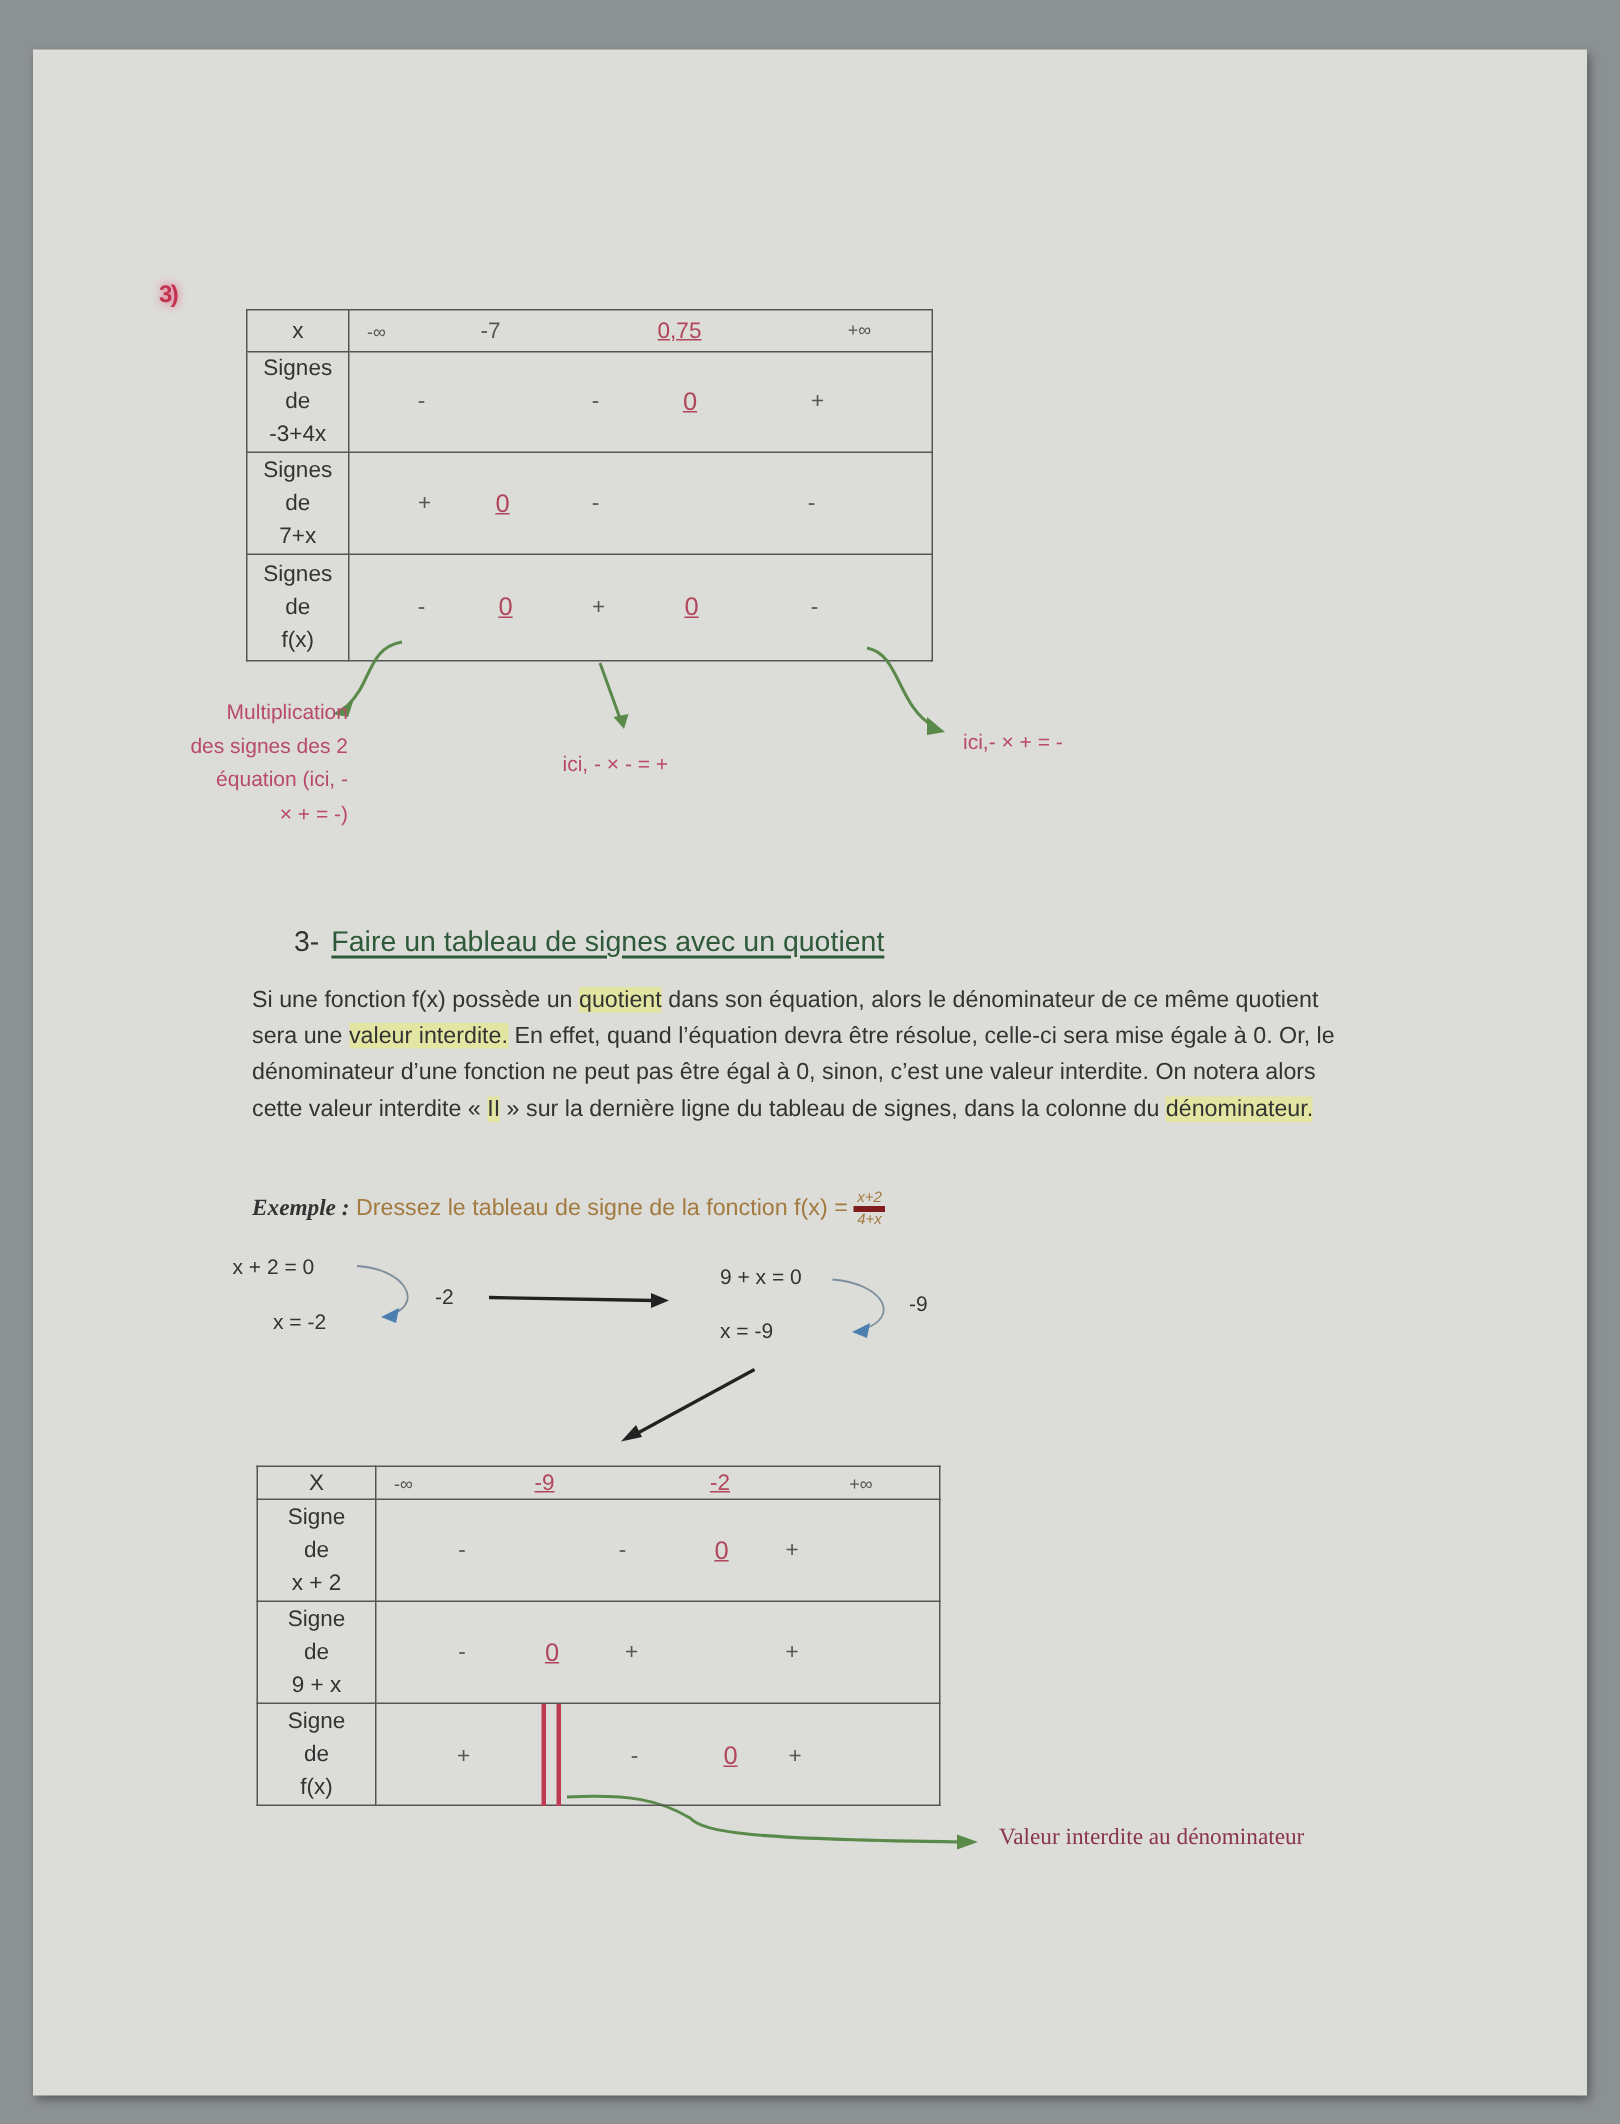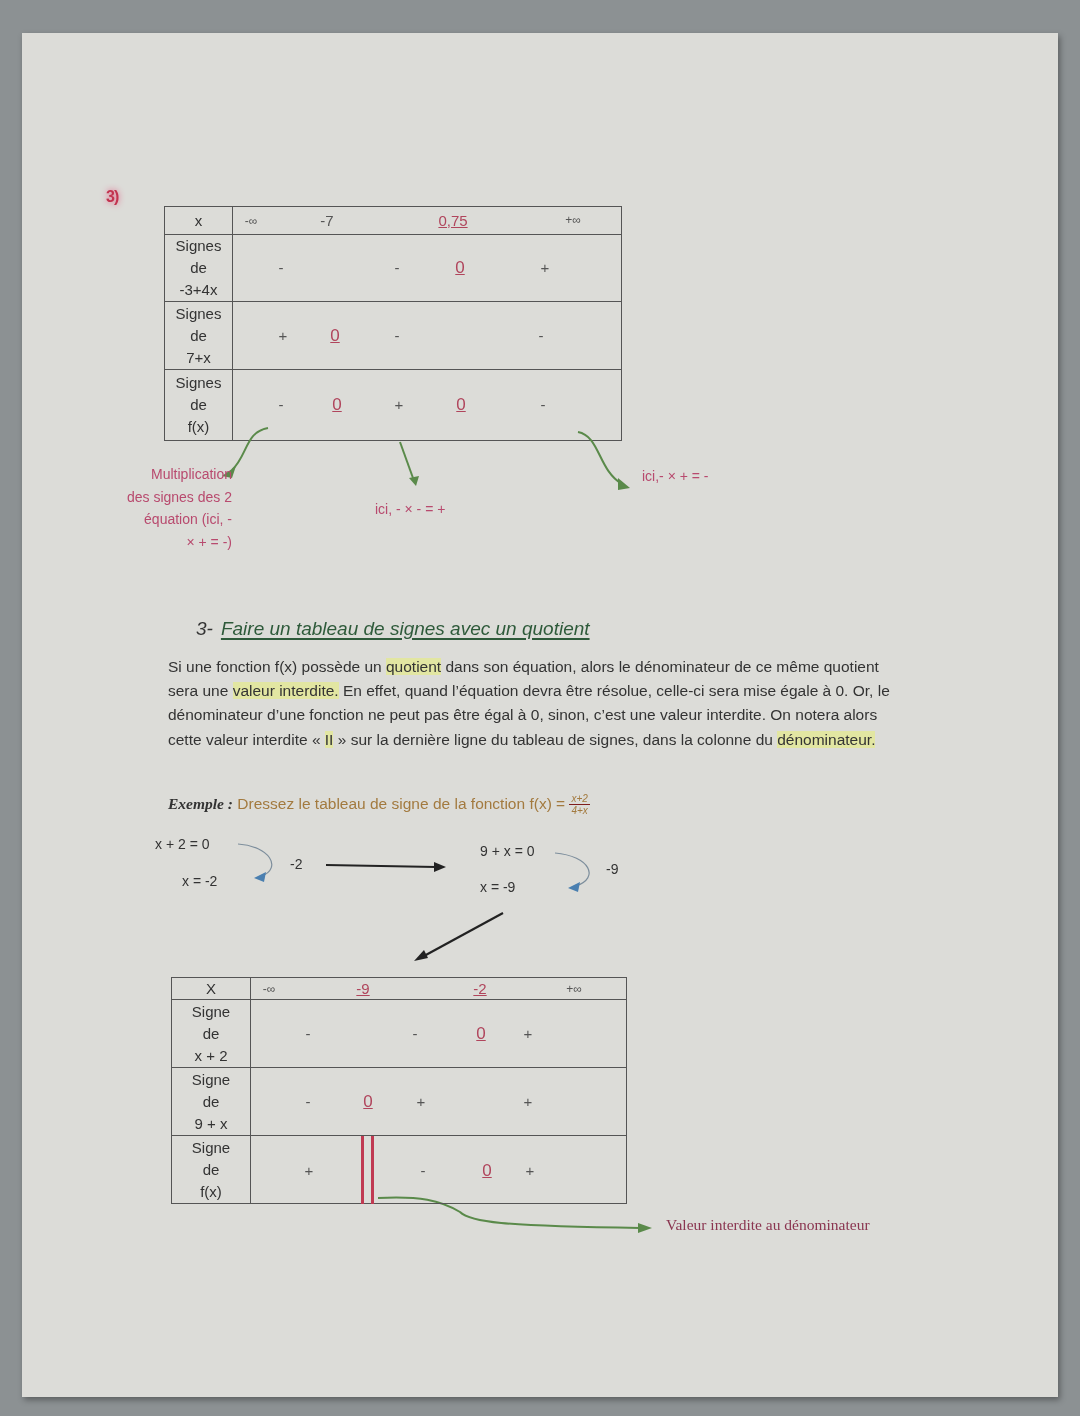--- a/index.html
+++ b/index.html
@@ -25,35 +25,35 @@
   }
   table.sign td { border:1.5px solid #555; padding:0; vertical-align:middle; }
   table.sign td.hdr { text-align:center; line-height:22px; color:#333; }
   table.sign td.body { position:relative; }
   .tk { position:absolute; transform:translateX(-50%); font-size:15px; line-height:18px; }
   .red { color:#b0455c;text-decoration:underline; }
   .ink { color:#555; }
   .small { font-size:12px; }
   .label-pink { color:#b84a6e; font-size:14px; line-height:22.5px;text-align:right; }
   .heading {
-    position:absolute; left:196px; top:618px; font-size:19px; color:#333;font-style:italic;
+    position:absolute; left:196px; top:618px; font-size:19px; color:#333;
   }
   .heading .u { color:#2e5a3a; text-decoration:underline; text-decoration-thickness:1.5px; text-underline-offset:3px; margin-left:8px; }
   .para {
     position:absolute; left:168px; top:655px; width:730px;
     font-size:15.5px; line-height:24.2px; color:#333;
   }
   .hl { background:#e2e6a2; }
   .ex {
     position:absolute; left:168px; top:793px; font-size:15.5px; color:#333;
   }
   .ex b { font-style:italic;font-family:Liberation Serif, serif; }
   .ex .or { color:#a37a3f; }
   .frac { display:inline-block; vertical-align:middle; text-align:center; font-size:10px; color:#a37a3f; line-height:11px; font-style:italic; }
-  .frac .n { border-bottom:1px solid #7f1d1d; padding:0 2px; }
+  .frac .n { border-bottom:4px solid #7f1d1d; padding:0 2px; }
   .eq { position:absolute; font-size:14px; color:#333; }
   .pipe-red { position:absolute; width:3px; background:#c03a52; }
   .note-red { color:#8a3550; font-size:15.5px;font-family:Liberation Serif, serif; }
 </style>
 </head>
 <body>
 
 <div class="paper"></div>
 
 <div class="sec-num">3)</div>
@@ -149,21 +149,21 @@
   </g>
 </svg>
 
 <div class="abs label-pink" style="left:92px; top:463px; width:140px">
   <div>Multiplication</div>
   <div>des signes des 2</div>
   <div>équation (ici, -</div>
   <div>× + = -)</div>
 </div>
 <div class="abs label-pink" style="left:375px; top:498px">ici, - × - = +</div>
-<div class="abs label-pink" style="left:642px; top:465px">ici,- × + = -</div>
+<div class="abs label-pink" style="left:642px; top:483px">ici,- × + = -</div>
 
 <div class="heading">
   <span>3-</span><span class="u">Faire un tableau de signes avec un quotient</span>
 </div>
 
 <div class="para">
   <span>Si une fonction f(x) possède un </span><span class="hl">quotient</span><span> dans son équation, alors le dénominateur de ce même quotient sera une </span><span class="hl">valeur interdite.</span><span> En effet, quand l’équation devra être résolue, celle-ci sera mise égale à 0. Or, le dénominateur d’une fonction ne peut pas être égal à 0, sinon, c’est une valeur interdite. On notera alors cette valeur interdite « </span><span class="hl">II</span><span> » sur la dernière ligne du tableau de signes, dans la colonne du </span><span class="hl">dénominateur.</span>
 </div>
 
 <div class="ex">

